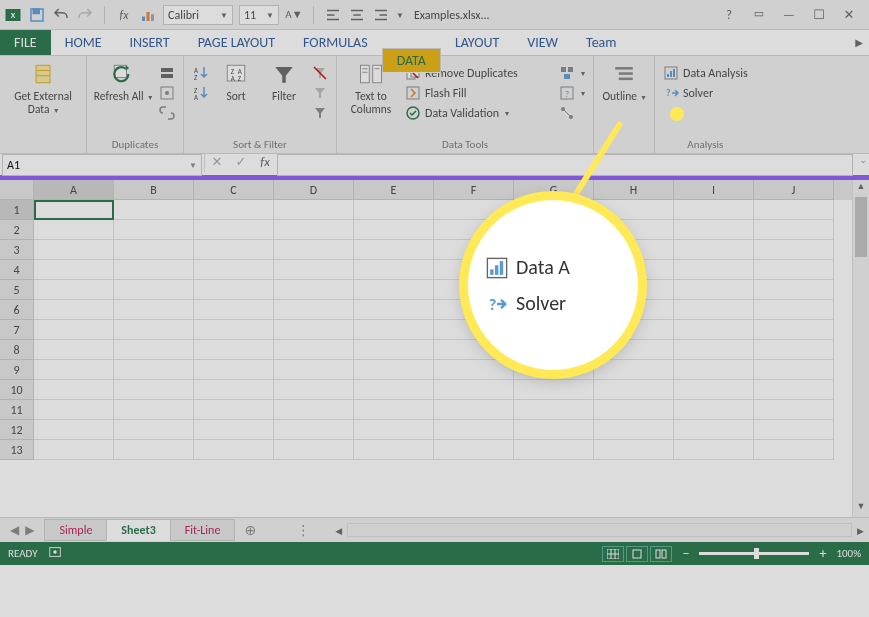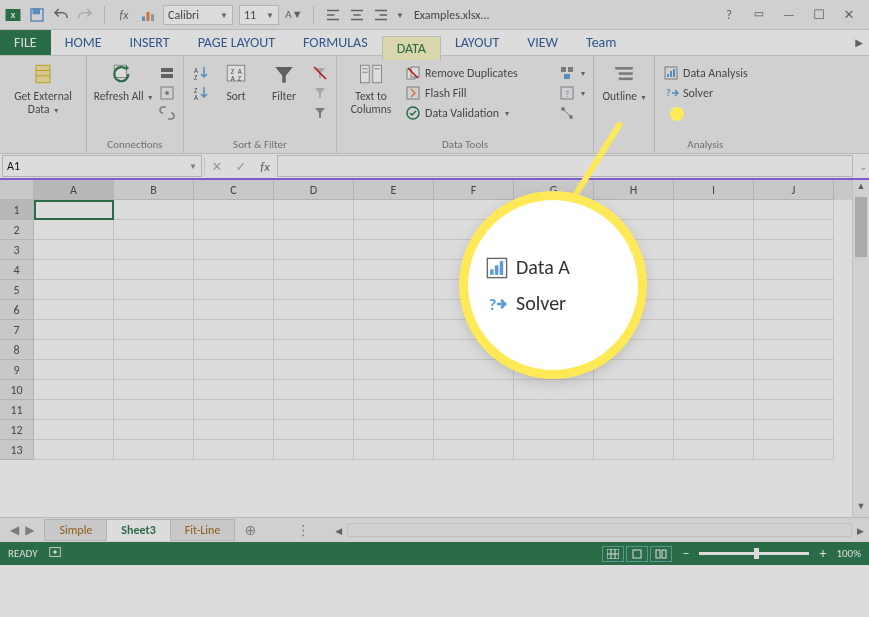--- a/index.html
+++ b/index.html
@@ -14,38 +14,38 @@
 .font-box .drop { font-size: 8px; color: #666; }
 .titlebar .spacer { flex: 1; }
 .titlebar .doc-title { font-size: 12px; color: #444; padding: 0 10px; }
 .titlebar .win-controls { display: flex; gap: 10px; padding-right: 6px; color: #666; }
 .win-btn { width: 20px; text-align: center; font-size: 13px; }
 
 
 .ribbon-tabs { height: 26px; display: flex; align-items: stretch; background: #fff; border-bottom: 1px solid #d4d4d4; }
 .tab { padding: 0 14px; display: flex; align-items: center; font-size: 14px; color: #2b579a; cursor: pointer; }
 .tab.file { background: #217346; color: #fff; font-weight: 400; }
-.tab.active { border: 1px solid #d4d4d4; border-bottom: 1px solid #f1f1f1; background: #fef9c3; color: #217346; position: relative; top: 6px; }
+.tab.active { border: 1px solid #d4d4d4; border-bottom: 1px solid #f1f1f1; background: #eab308; color: #217346; position: relative; top: 18px; }
 .ribbon-tabs .tab-spacer { flex: 1; }
 .collapse-btn { width: 20px; display: flex; align-items: center; justify-content: center; font-size: 10px; color: #666; }
 
 
 .ribbon { height: 98px; background: #f1f1f1; border-bottom: 1px solid #d4d4d4; display: flex; align-items: stretch; }
 .group { border-right: 1px solid #d4d4d4; display: flex; flex-direction: column; padding: 4px 6px 2px; }
 .group-body { flex: 1; display: flex; align-items: flex-start; gap: 4px; }
 .group-label { font-size: 11px; color: #777; text-align: center; padding-top: 2px; }
 .big-btn { display: flex; flex-direction: column; align-items: center; justify-content: center; width: 60px; font-size: 11.5px; color: #444; text-align: center; line-height: 1.15; gap: 2px; cursor: pointer; }
 .big-btn svg { width: 28px; height: 28px; }
 .vstack { display: flex; flex-direction: column; gap: 2px; }
 .small-btn { display: flex; align-items: center; gap: 4px; font-size: 12px; color: #444; padding: 1px 2px; white-space: nowrap; cursor: pointer; }
 .small-btn svg, .small-btn .ic { width: 16px; height: 16px; flex-shrink: 0; }
 .drop-arrow { font-size: 8px; color: #666; margin-left: 2px; }
 
 
-.formula-bar { height: 26px; border-bottom: 2px solid #8b5cf6; display: flex; align-items: center; background: #fff; font-size: 12px; }
+.formula-bar { height: 26px; border-bottom: 5px solid #8b5cf6; display: flex; align-items: flex-start; background: #fff; font-size: 12px; }
 .name-box { width: 200px; height: 22px; margin: 0 2px; border: 1px solid #ccc; display: flex; align-items: center; padding: 0 4px; justify-content: space-between; }
 .fb-btn { width: 24px; text-align: center; color: #aaa; font-size: 13px; }
 .fb-sep { width: 1px; height: 18px; background: #ddd; }
 .formula-input { flex: 1; height: 22px; border: 1px solid #ccc; margin-right: 16px; }
 
 
 .grid-wrap { position: relative; height: 337px; background: #fff; display: flex; flex-direction: column; }
 .col-headers { display: flex; height: 20px; background: #e6e6e6; font-size: 12px; color: #444; }
 .corner { width: 34px; border-right: 1px solid #ccc; border-bottom: 1px solid #ccc; background: #e6e6e6; }
 .ch { width: 80px; border-right: 1px solid #ccc; border-bottom: 1px solid #ccc; text-align: center; line-height: 20px; background: #e6e6e6; }
@@ -59,21 +59,21 @@
 
 
 .v-scroll { position: absolute; right: 0; top: 0; width: 17px; height: 100%; background: #f0f0f0; border-left: 1px solid #ddd; display: flex; flex-direction: column; }
 .v-scroll .arrow { height: 17px; text-align: center; font-size: 9px; color: #666; background: #f0f0f0; }
 .v-scroll .track { flex: 1; position: relative; }
 .v-scroll .thumb { position: absolute; top: 0; left: 2px; right: 2px; height: 60px; background: #c1c1c1; }
 
 
 .sheet-tabs-bar { height: 25px; display: flex; align-items: center; background: #f1f1f1; border-top: 1px solid #d4d4d4; font-size: 12px; }
 .nav-arrows { display: flex; gap: 6px; padding: 0 10px; color: #888; }
-.sheet-tab { padding: 3px 14px; border: 1px solid #ccc; background: #e6e6e6; color: #a16207; margin-right: -1px; cursor: pointer; }
+.sheet-tab { padding: 3px 14px; border: 1px solid #ccc; background: #e6e6e6; color: #be185d; margin-right: -1px; cursor: pointer; }
 .sheet-tab.active { background: #fff; color: #217346; font-weight: 600; border-bottom: 1px solid #fff; }
 .new-sheet { padding: 0 10px; color: #888; font-size: 14px; }
 .h-scroll { flex: 1; display: flex; align-items: center; margin-left: 20px; }
 .h-scroll .harrow { width: 17px; text-align: center; font-size: 9px; color: #666; }
 .h-scroll .htrack { flex: 1; height: 14px; background: #f0f0f0; border: 1px solid #ddd; }
 
 
 .status-bar { height: 23px; background: #217346; color: #fff; display: flex; align-items: center; font-size: 11px; padding: 0 8px; gap: 10px; }
 .status-bar .spacer { flex: 1; }
 .view-btns { display: flex; gap: 2px; }
@@ -224,21 +224,21 @@
               <circle cx="8" cy="8" r="2" fill="#888"></circle>
             </svg>
           </div>
         <div class="small-btn">
             <svg viewBox="0 0 16 16">
               <path d="M4 8 a3 3 0 0 1 0-6 h3 M12 8 a3 3 0 0 1 0 6 h-3" fill="none" stroke="#888" stroke-width="1.5"></path>
             </svg>
           </div>
       </div>
     </div>
-    <div class="group-label">Connections</div>
+    <div class="group-label">Duplicates</div>
   </div>
 
   <div class="group">
     <div class="group-body">
       <div class="vstack" style="padding-top:4px">
         <div class="small-btn">
             <svg viewBox="0 0 16 16">
               <text x="2" y="8" font-size="7" fill="#444">A</text>
               <text x="2" y="15" font-size="7" fill="#444">Z</text>
               <path d="M12 2 v10 M9 9 l3 3 3-3" stroke="#5b9bd5" fill="none" stroke-width="1.5"></path>

